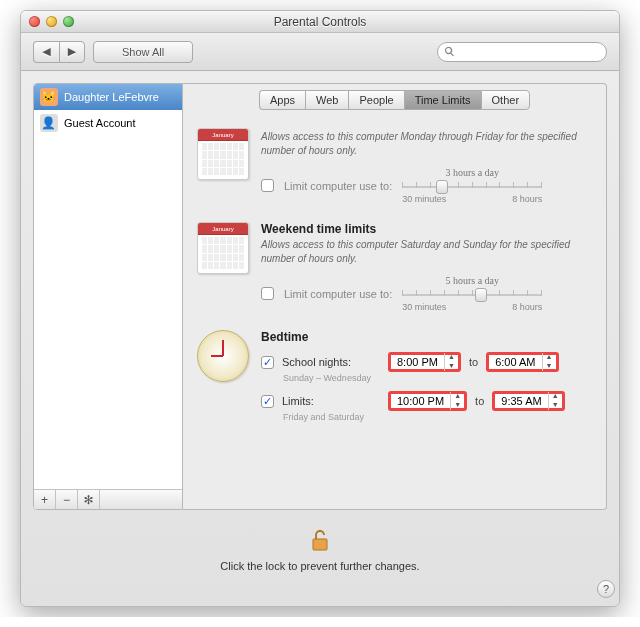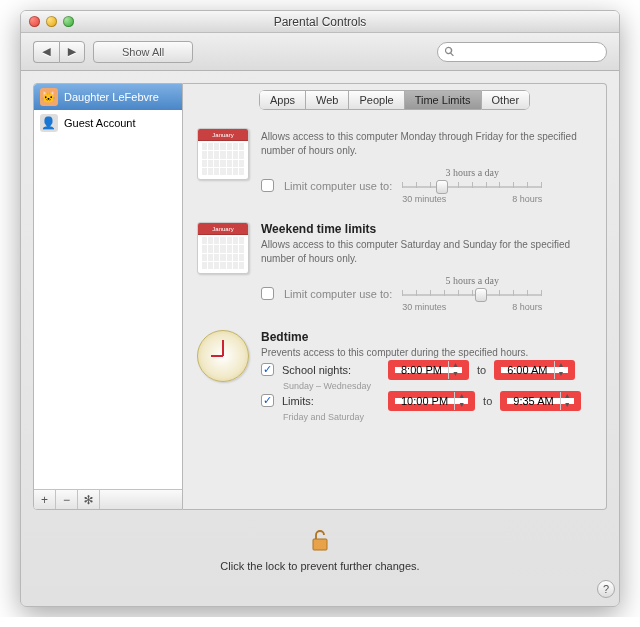--- a/index.html
+++ b/index.html
@@ -34,53 +34,53 @@
   .userlist{flex:1; background:#fff;}
   .user-row{display:flex; align-items:center; gap:6px; height:26px; padding:0 6px; font-size:11px;}
   .user-row.sel{ background:linear-gradient(#7db0e4,#4a86c7); color:#fff;}
   .user-row .avatar{width:18px;height:18px;border-radius:3px;background:#ccc;display:flex;align-items:center;justify-content:center;font-size:12px;}
   .user-row.sel .avatar{background:#f3a76b;}
   .footer-btns{display:flex; border-top:1px solid #c3c3c3; height:20px; background:linear-gradient(#fafafa,#e4e4e4);}
   .fb{width:22px; border-right:1px solid #c3c3c3; display:flex; align-items:center; justify-content:center; font-size:12px; color:#555;}
   
   .right { flex:1; display:flex; flex-direction:column; border:1px solid #b7b7b7; border-left:none; border-radius:0 4px 4px 0; background:#ececec; padding:10px 14px 14px 14px; margin-bottom:6px;}
   .tabs { display:flex; justify-content:center; margin-top:-4px;}
-  .tabseg{display:flex; border-radius:6px; overflow:hidden;}
+  .tabseg{display:flex; border-radius:0; overflow:hidden;}
   .tab{font-size:11px; padding:3px 10px; background:linear-gradient(#fdfdfd,#e3e3e3); border:1px solid #adadad; border-right:none; color:#333;}
   .tab:last-child{border-right:1px solid #adadad; border-radius:0 4px 4px 0;}
   .tab:first-child{border-radius:4px 0 0 4px;}
   .tab.active{background:linear-gradient(#b6b6b6,#9a9a9a); color:#222;}
   .section{display:flex; gap:12px; margin-top:18px;}
   .cal-icon{width:52px;height:52px;flex-shrink:0; background:#fff; border:1px solid #ccc; border-radius:3px; position:relative; box-shadow:1px 1px 2px rgba(0,0,0,0.15);}
   .cal-icon .hdr{height:12px;background:#c94040;border-bottom:1px solid #a33; border-radius:2px 2px 0 0; font-size:6px; color:#fff; line-height:12px; text-align:center;}
   .cal-icon .grid{position:absolute; top:14px; left:4px; right:4px; bottom:4px; display:grid; grid-template-columns:repeat(7,1fr); grid-auto-rows:1fr; gap:1px;}
   .cal-icon .grid div{background:#eee;}
   .clock-icon{width:52px;height:52px;flex-shrink:0;border-radius:50%;background:radial-gradient(#fff,#f1e9c8 60%,#d9c97a);border:1px solid #c4b46a; position:relative; box-shadow:1px 1px 2px rgba(0,0,0,0.15);}
   .clock-icon:before{content:""; position:absolute; left:50%; top:50%; width:2px; height:16px; background:#c23; transform-origin:bottom; transform:translate(-50%,-100%) rotate(0deg);}
   .clock-icon:after{content:""; position:absolute; left:50%; top:50%; width:2px; height:12px; background:#c23; transform-origin:bottom; transform:translate(-50%,-100%) rotate(-90deg);}
   .sec-body{flex:1;}
   h4{margin:0; font-size:12px; font-weight:bold; color:#222;}
-  .desc{font-size:10px; color:#6a6a6a; margin-top:2px; line-height:1.35;}
+  .desc{font-size:10px; color:#6a6a6a; margin-top:2px; line-height:1.35;font-style:italic;}
   .limit-row{display:flex; align-items:center; gap:10px; margin-top:10px;}
   .cbx{width:13px;height:13px; border:1px solid #999; border-radius:3px; background:#fff; display:flex; align-items:center; justify-content:center;}
   .cbx.checked:after{content:"✓"; font-size:11px; color:#1155cc; line-height:1;}
   .lbl{font-size:11px; color:#333;}
   .lbl.muted{color:#888;}
   .slider{flex:0 0 140px; display:flex; flex-direction:column; align-items:center;}
   .slider-val{font-size:10px; color:#777; margin-bottom:2px;font-family:Liberation Serif, serif;}
   .track{width:140px; height:14px; position:relative;}
   .track .line{position:absolute; top:6px; left:0; right:0; height:2px; background:#c9c9c9; border-radius:1px;}
   .track .ticks{position:absolute; top:2px; left:0; right:0; height:10px; display:flex; justify-content:space-between;}
   .track .ticks span{width:1px; height:6px; background:#bbb;}
   .track .thumb{position:absolute; top:0; width:12px; height:14px; background:linear-gradient(#fff,#dcdcdc); border:1px solid #aaa; border-radius:3px;}
   .slider-legend{display:flex; justify-content:space-between; width:140px; font-size:9px; color:#888;}
-  .bed-row{display:flex; align-items:center; gap:8px; }
+  .bed-row{display:flex; align-items:center; gap:8px; margin-top:8px;}
   .bed-row .lbl{flex:0 0 98px;}
   .sub{font-size:9px; color:#9a9a9a; margin-left:22px; margin-top:1px;}
-  .timefield{display:flex; align-items:center; background:#fff; border:7px solid #ef4444; border-radius:3px; height:20px;}
+  .timefield{display:flex; align-items:center; background:#fff; border:3px solid #ef4444; border-radius:3px; height:20px;}
   .timefield span.val{font-size:11px; padding:0 6px;}
   .stepper{display:flex; flex-direction:column; border-left:1px solid #ccc; width:14px;}
   .stepper div{height:9px; font-size:7px; line-height:8px; text-align:center; color:#555;}
   .to{font-size:11px; color:#444;}
   .bottom-bar{display:flex; align-items:center; gap:8px; padding:0 4px 8px 4px;flex-direction:column;}
   .lock{width:20px;height:24px;}
   .bottom-bar .txt{font-size:11px; color:#333;}
   .help{margin-left:auto; width:18px; height:18px; border:1px solid #aaa; border-radius:50%; background:linear-gradient(#fff,#ddd); display:flex; align-items:center; justify-content:center; font-size:11px; color:#555;}
 </style>
 </head>
@@ -274,21 +274,20 @@
                 </div>
             </div>
           </div>
         </div>
       </div>
 
       <div class="section">
         <div class="clock-icon"></div>
         <div class="sec-body">
           <h4>Bedtime</h4>
-          <div class="desc">Prevents access to this computer during the specified hours.</div>
 
           <div class="bed-row">
             <div class="cbx checked"></div>
             <span class="lbl">School nights:</span>
             <div class="timefield">
               <span class="val">8:00 PM</span>
               <div class="stepper">
                   <div>▲</div>
                   <div>▼</div>
                 </div>

